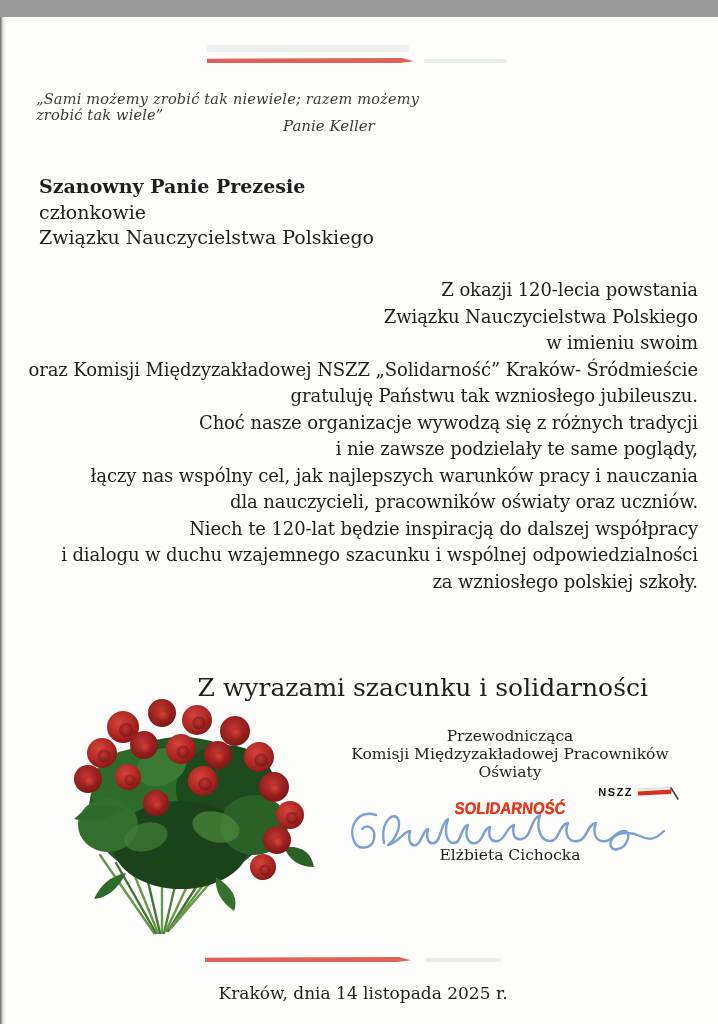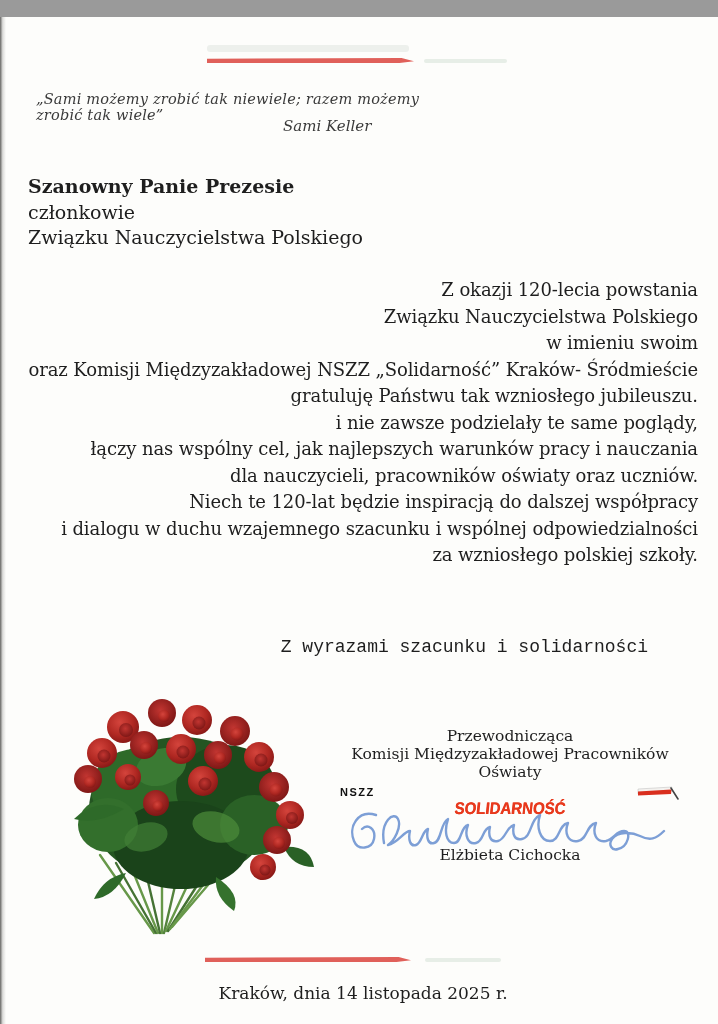--- a/index.html
+++ b/index.html
@@ -30,36 +30,36 @@
 
   .quote{
     position:absolute;left:36px;top:74px;width:420px;
     font-style:italic;font-size:14.5px;color:#3a3a3a;letter-spacing:.2px;
   }
   .quote-author{
     position:absolute;left:283px;top:100px;
     font-style:italic;font-size:15px;color:#3a3a3a;
   }
 
-  .salutation{position:absolute;left:28px;top:157px;font-size:19px;line-height:25.5px;}
+  .salutation{position:absolute;left:39px;top:157px;font-size:19px;line-height:25.5px;}
   .salutation .bold{font-weight:bold;}
 
   .body-block{
     position:absolute;left:20px;right:20px;top:260px;
     text-align:right;font-size:18px;line-height:26.5px;letter-spacing:-.1px;
   }
 
-  .closing{position:absolute;right:70px;top:620px;font-size:18px;font-family:Liberation Mono, monospace;}
+  .closing{position:absolute;right:70px;top:656px;font-size:25px;}
 
   .sign-block{
     position:absolute;left:340px;top:710px;width:340px;
     text-align:center;font-size:15.5px;line-height:18.2px;
   }
   .logo{margin-top:4px;height:34px;position:relative;}
-  .logo-top{display:flex;align-items:center;justify-content:space-between;gap:3px;height:13px;}
+  .logo-top{display:flex;align-items:center;justify-content:flex-end;gap:3px;height:13px;}
   .logo-nszz{
     font-family:"Liberation Sans",sans-serif;font-weight:900;font-size:11px;
     letter-spacing:1.5px;color:#111;line-height:11px;
   }
   .logo-solidarnosc{
     font-family:"Liberation Sans",sans-serif;font-weight:900;font-size:15px;
     color:var(--logo-red);letter-spacing:0;transform:skewX(-6deg) scaleY(1.12);
     line-height:17px;text-shadow:.4px 0 var(--logo-red);
   }
   .signature-svg{position:absolute;left:6px;top:74px;z-index:3;}
@@ -77,34 +77,35 @@
 <div class="page" style="--accent:#e0605a;--logo-red:#e8391d;">
 
   <div class="decor smudge-grey"></div>
   <div class="decor bar-red-top"></div>
   <div class="decor bar-green-top"></div>
   <div class="decor bar-red-bottom"></div>
   <div class="decor bar-green-bottom"></div>
   <div class="decor streak-pink"></div>
 
   <div class="quote">„Sami możemy zrobić tak niewiele; razem możemy zrobić tak wiele”</div>
-  <div class="quote-author">Sami Keller</div>
+  <div class="quote-author">Panie Keller</div>
 
   <div class="salutation">
     <div class="bold">Szanowny Panie Prezesie</div>
     <div>członkowie</div>
     <div>Związku Nauczycielstwa Polskiego</div>
   </div>
 
   <div class="body-block">
     <div>Z okazji 120-lecia powstania</div>
     <div>Związku Nauczycielstwa Polskiego</div>
     <div>w imieniu swoim</div>
     <div>oraz Komisji Międzyzakładowej NSZZ „Solidarność” Kraków- Śródmieście</div>
     <div>gratuluję Państwu tak wzniosłego jubileuszu.</div>
+    <div>Choć nasze organizacje wywodzą się z różnych tradycji</div>
     <div>i nie zawsze podzielały te same poglądy,</div>
     <div>łączy nas wspólny cel, jak najlepszych warunków pracy i nauczania</div>
     <div>dla nauczycieli, pracowników oświaty oraz uczniów.</div>
     <div>Niech te 120-lat będzie inspiracją do dalszej współpracy</div>
     <div>i dialogu w duchu wzajemnego szacunku i wspólnej odpowiedzialności</div>
     <div>za wzniosłego polskiej szkoły.</div>
   </div>
 
   <div class="closing">Z wyrazami szacunku i solidarności</div>
 

